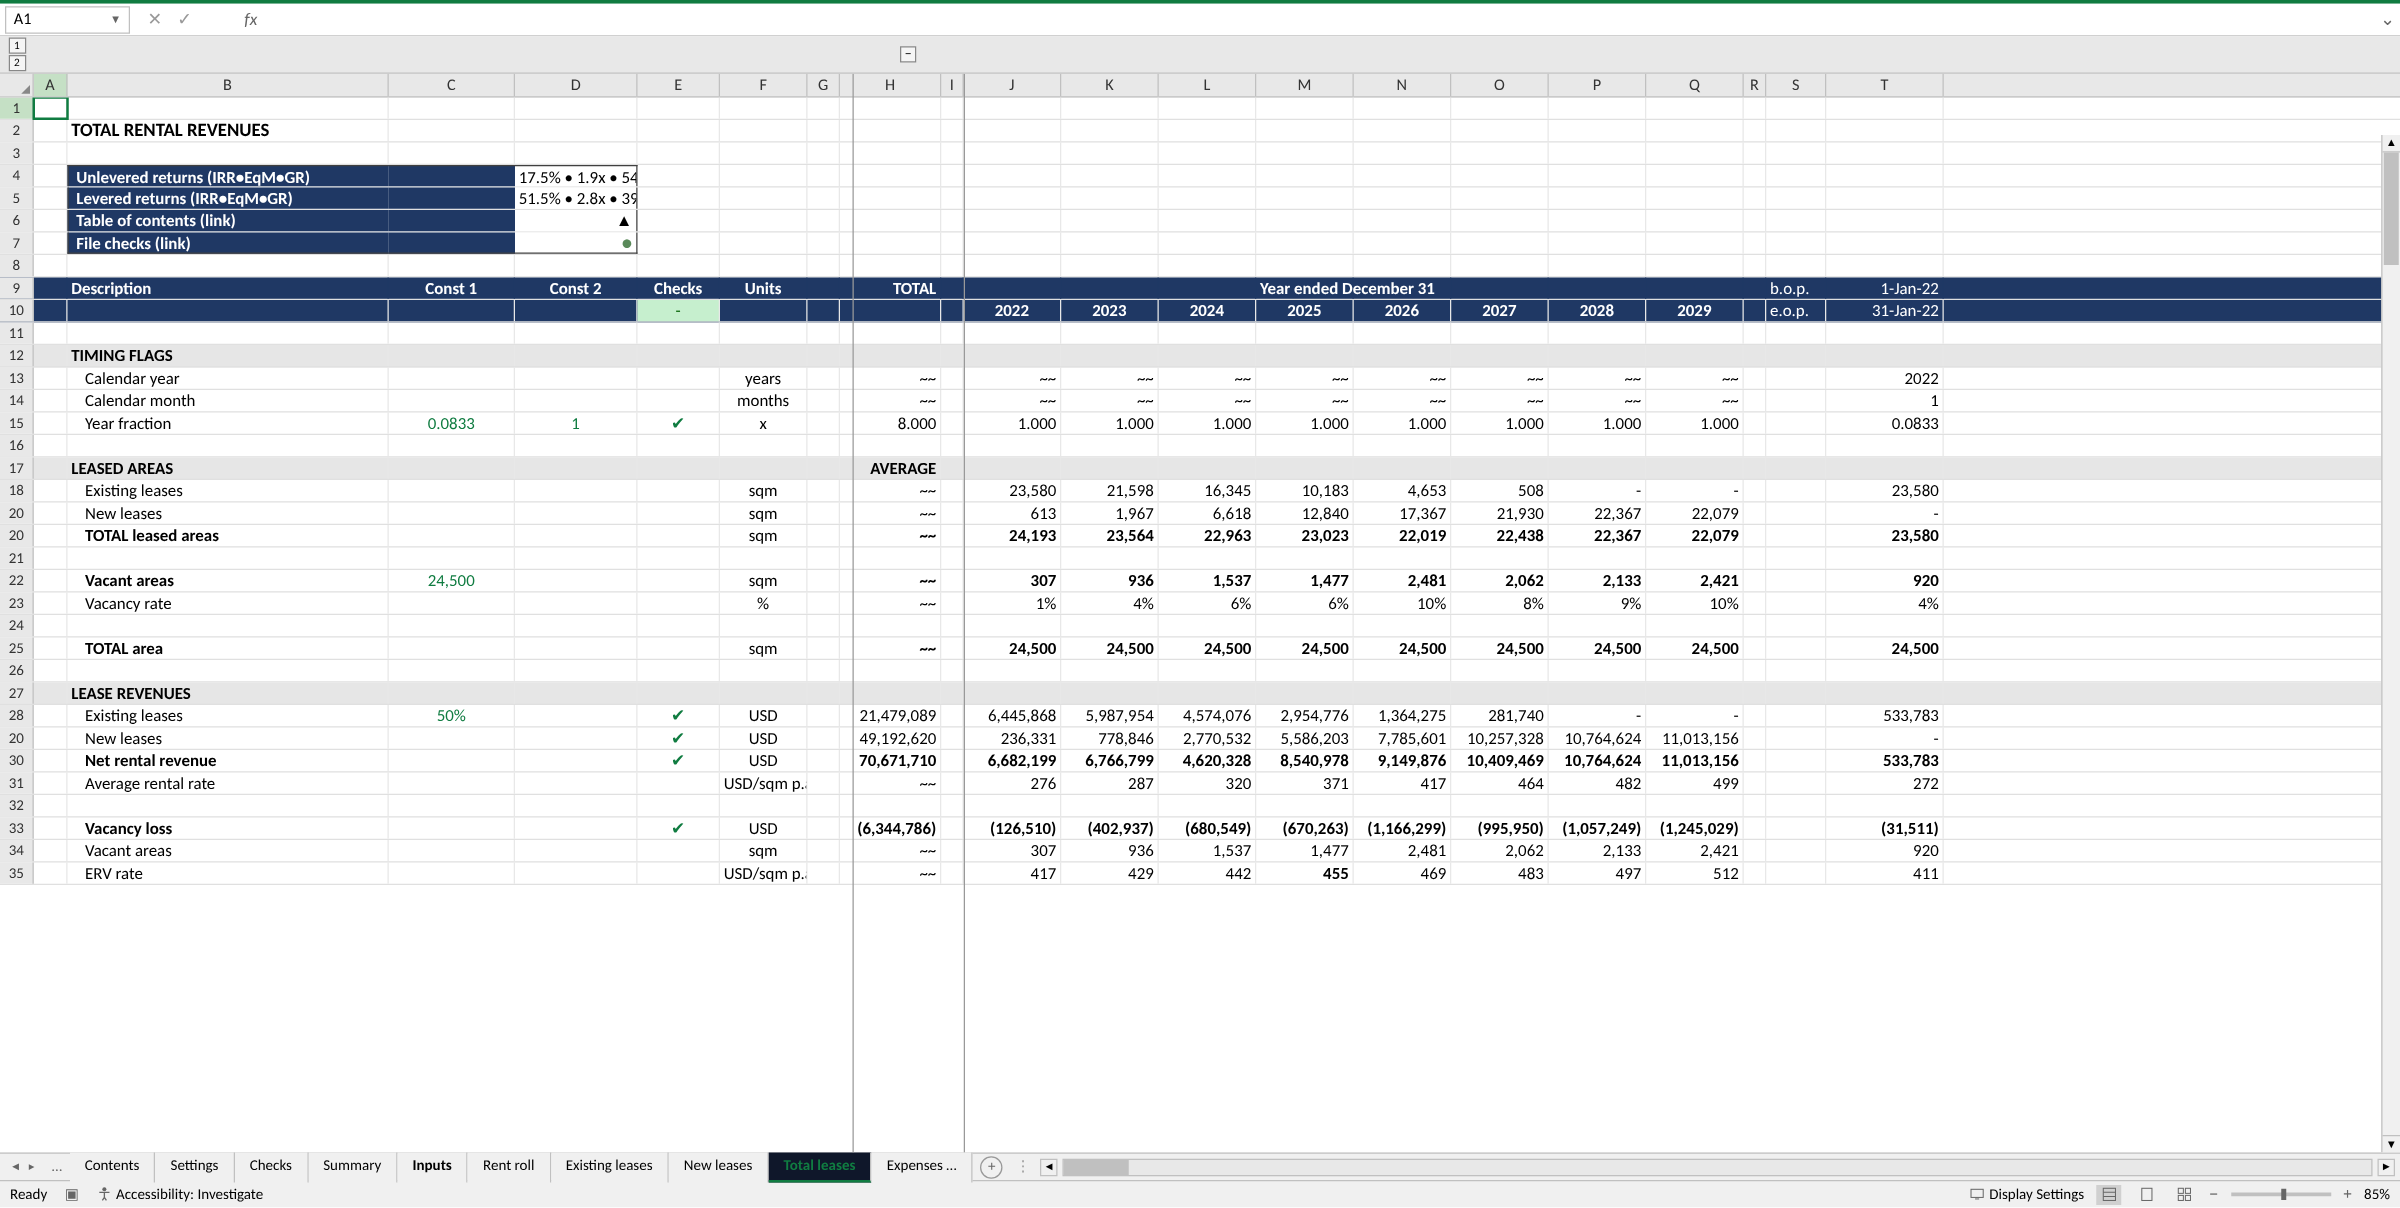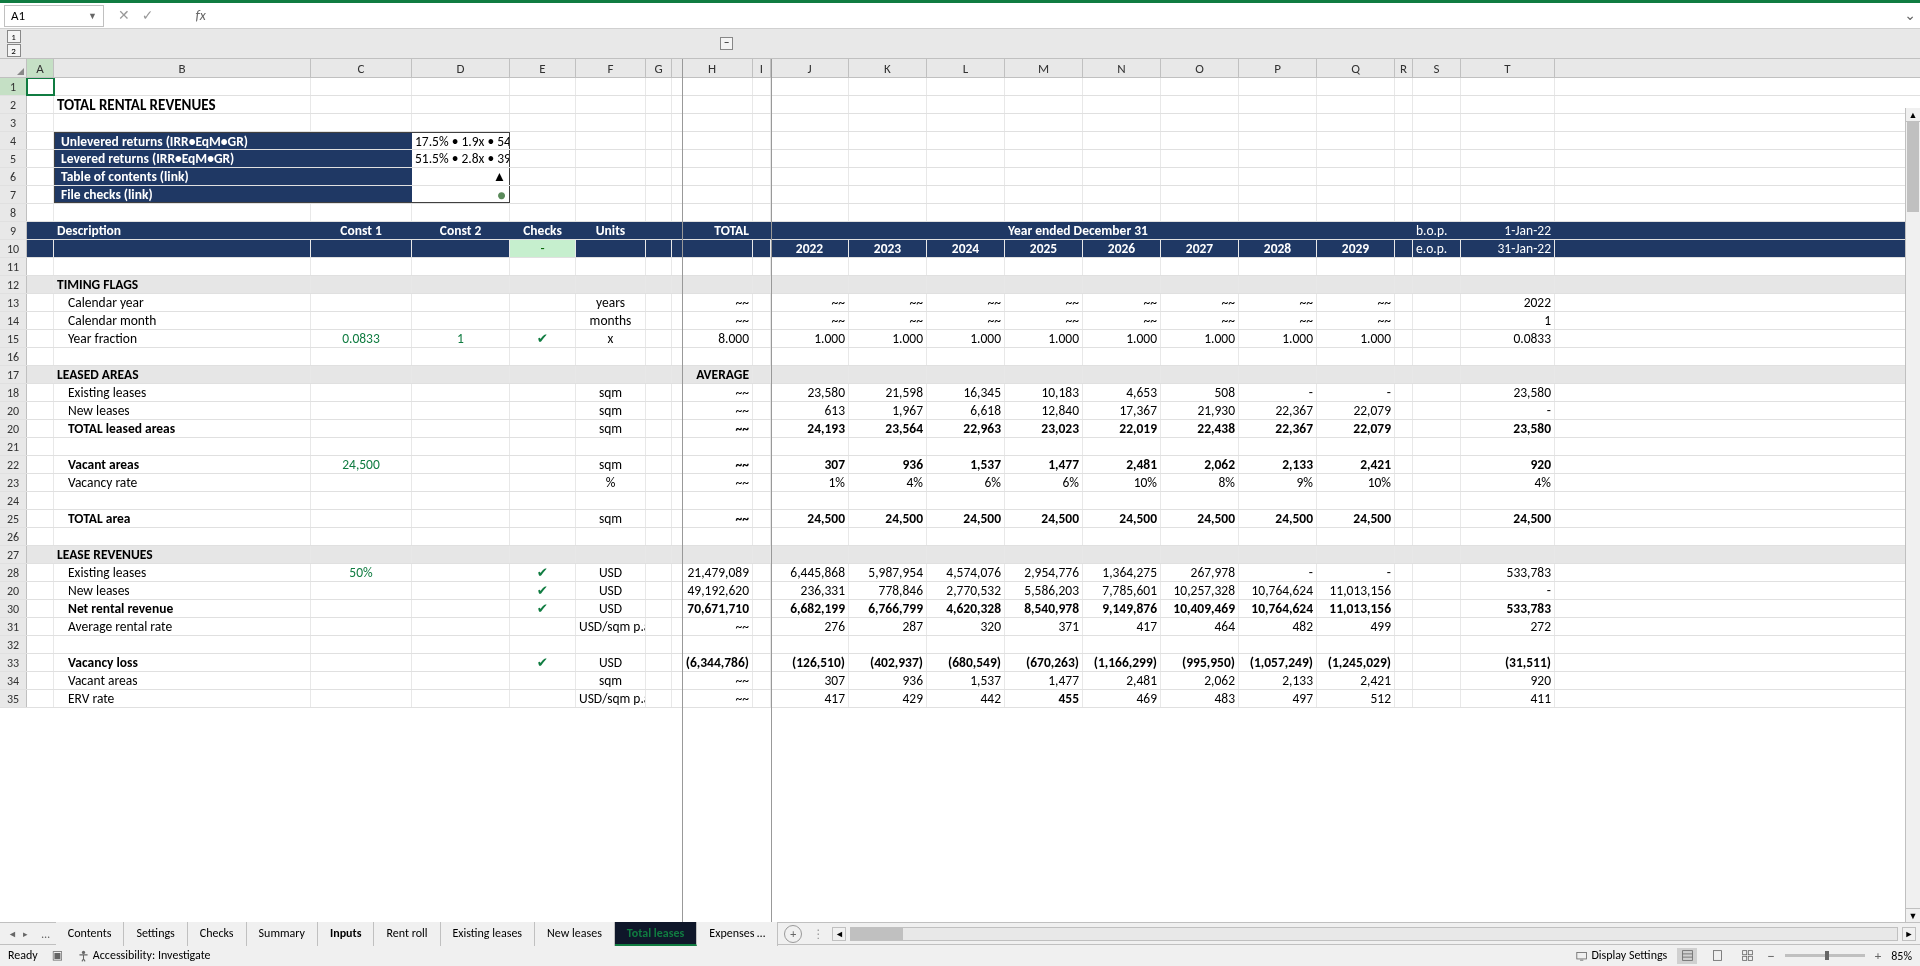--- a/index.html
+++ b/index.html
@@ -773,21 +773,21 @@
         <div class="cell ctr" style="width: 66px;"><span class="check-mark">✔</span></div>
         <div class="cell ctr" style="width: 70px;">USD</div>
         <div class="cell" style="width: 26px;"></div>
         <div class="cell num " style="width: 81px;">21,479,089</div>
         <div class="cell" style="width: 18px;"></div>
         <div class="cell num " style="width: 78px;">6,445,868</div>
         <div class="cell num " style="width: 78px;">5,987,954</div>
         <div class="cell num " style="width: 78px;">4,574,076</div>
         <div class="cell num " style="width: 78px;">2,954,776</div>
         <div class="cell num " style="width: 78px;">1,364,275</div>
-        <div class="cell num " style="width: 78px;">267,978</div>
+        <div class="cell num " style="width: 78px;">281,740</div>
         <div class="cell num " style="width: 78px;">-</div>
         <div class="cell num " style="width: 78px;">-</div>
         <div class="cell" style="width: 18px;"></div>
         <div class="cell" style="width: 48px;"></div>
         <div class="cell num " style="width: 94px;">533,783</div>
       </div>
       <div class="row">
         <div class="row-h">20</div>
         <div class="cell" style="width: 27px;"></div>
         <div class="cell indent1" style="width: 257px;">New leases</div>

